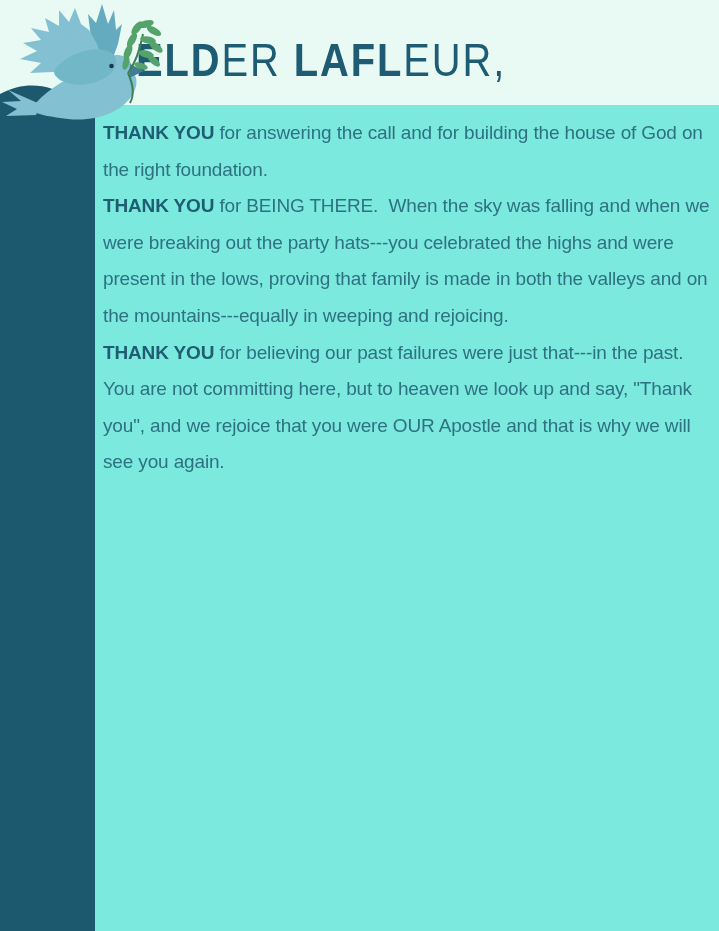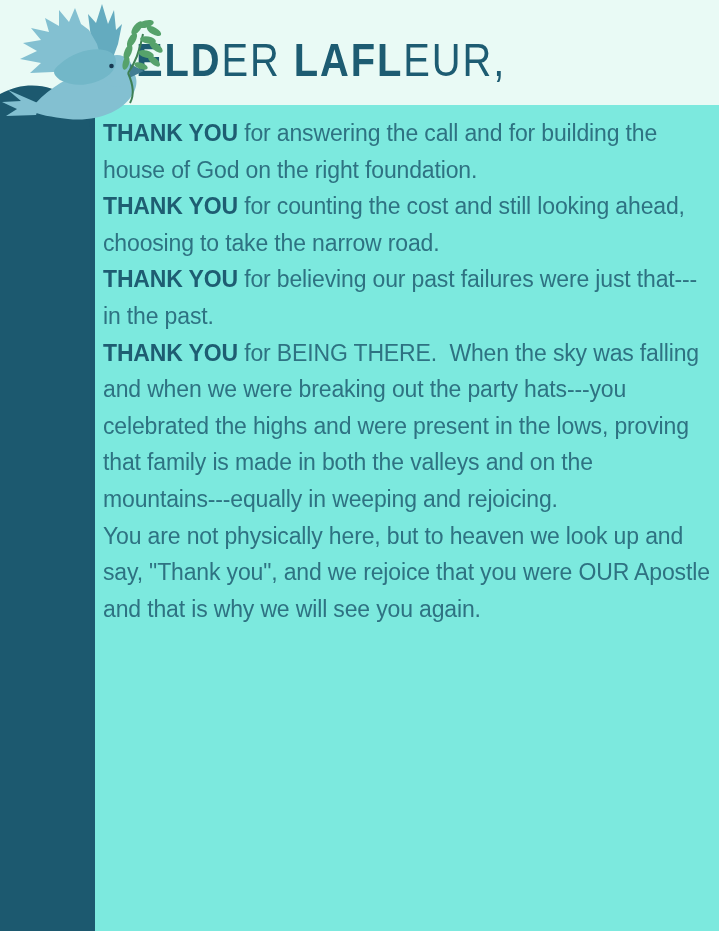--- a/index.html
+++ b/index.html
@@ -26,21 +26,21 @@
     left: 95px; top: 105px; right: 0; bottom: 0;
     background: #7ce9de;
   }
   .text-block {
     padding: 10px 8px 0 8px;
     width: 616px;
   }
   .text-block p {
     margin: 0;
     width: 608px;
-    font-size: 23px;
+    font-size: 19px;
     line-height: 36.6px;
     letter-spacing: -0.15px;
     color: #2e7282;
   }
   .lead {
     font-weight: 700;
     color: #1e5d72;
   }
   .dove-wrap {
     position: absolute;
@@ -64,24 +64,23 @@
 </head>
 <body>
 
 <div class="page">
 
   <div class="sidebar"></div>
 
   <div class="content">
     <div class="text-block">
         <p><strong class="lead">THANK YOU </strong>for answering the call and for building the house of God on the right foundation.</p>
-        <p><strong class="lead">THANK YOU </strong>for counting the cost and still looking ahead, choosing to take the narrow road.</p>
+        <p><strong class="lead">THANK YOU </strong>for BEING THERE.&nbsp; When the sky was falling and when we were breaking out the party hats---you celebrated the highs and were present in the lows, proving that family is made in both the valleys and on the mountains---equally in weeping and rejoicing.</p>
         <p><strong class="lead">THANK YOU </strong>for believing our past failures were just that---in the past.</p>
-        <p><strong class="lead">THANK YOU </strong>for BEING THERE.&nbsp; When the sky was falling and when we were breaking out the party hats---you celebrated the highs and were present in the lows, proving that family is made in both the valleys and on the mountains---equally in weeping and rejoicing.</p>
-        <p>You are not physically here, but to heaven we look up and say, "Thank you", and we rejoice that you were OUR Apostle and that is why we will see you again.</p>
+        <p>You are not committing here, but to heaven we look up and say, "Thank you", and we rejoice that you were OUR Apostle and that is why we will see you again.</p>
       </div>
   </div>
 
   <h1 class="title" aria-label="ELDER LAFLEUR,"><span class="tseg-bold">ELD</span><span class="tseg-normal">ER </span><span class="tseg-bold">LAFL</span><span class="tseg-normal">EUR,</span></h1>
 
   <div class="dove-wrap">
     <svg width="175" height="128" viewBox="0 0 175 128" xmlns="http://www.w3.org/2000/svg">
 
       <path d="M0,94 C26,80 50,85 70,97 C84,105 91,112 89,128 L0,128 Z" fill="#1c596f"></path>
 

